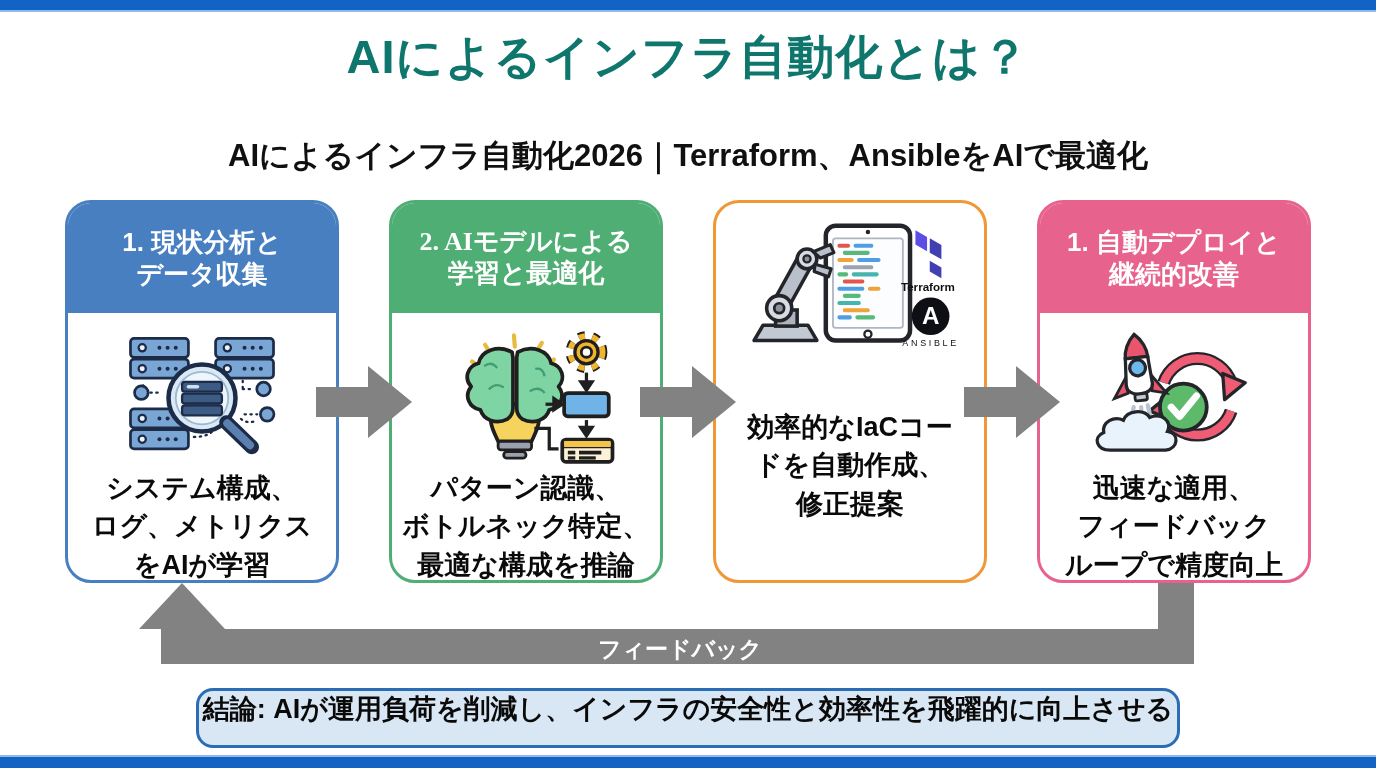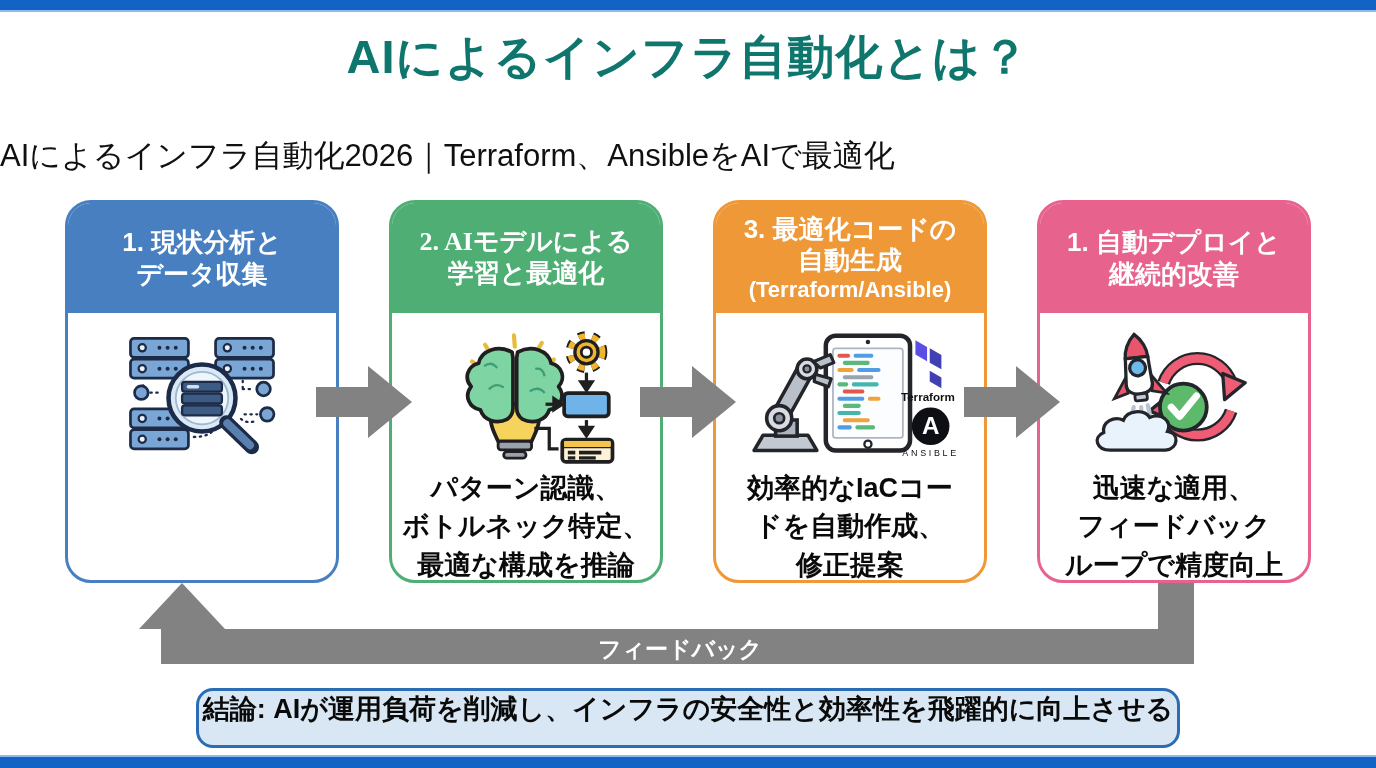--- a/index.html
+++ b/index.html
@@ -8,22 +8,22 @@
     font-family:"Liberation Sans", sans-serif;overflow:hidden;
   }
   .pre{white-space:pre-line}
   .topbar{position:absolute;left:0;top:0;width:100%;height:10px;border-bottom:2px solid #8fbbe9}
   .bottombar{position:absolute;left:0;bottom:0;width:100%;height:11px;border-top:2px solid #8fbbe9}
   .title{
     position:absolute;top:28px;left:0;width:100%;text-align:center;
     font-size:47px;line-height:58px;font-weight:bold;letter-spacing:1px;
   }
   .subtitle{
-    position:absolute;top:137px;left:0;width:100%;text-align:left;
-    font-size:31px;line-height:38px;font-weight:normal;color:#101010;
+    position:absolute;top:137px;left:0;width:100%;text-align:center;
+    font-size:31px;line-height:38px;font-weight:bold;color:#101010;
   }
   .card{
     position:absolute;top:200px;width:274px;height:383px;background:#fff;
     border:3px solid #15803d;border-radius:26px;box-sizing:border-box;overflow:hidden;
     display:flex;flex-direction:column;
   }
   .card1{left:65px}.card2{left:389px}.card3{left:713px}.card4{left:1037px}
   .card-header{
     height:110px;flex:none;display:flex;flex-direction:column;justify-content:center;align-items:center;
     color:#fff;font-weight:bold;font-size:26px;line-height:1.25;text-align:center;
@@ -100,20 +100,23 @@
       <g fill="#3d5c85" stroke="#1c2b47" stroke-width="2.5">
         <rect x="73" y="54" width="44" height="11" rx="3"></rect>
         <rect x="73" y="67" width="44" height="11" rx="3"></rect>
         <rect x="73" y="80" width="44" height="11" rx="3"></rect>
       </g>
       <rect x="78" y="57.5" width="14" height="4" rx="2" fill="#cfe0f0"></rect>
       <line x1="122" y1="99" x2="150" y2="126" stroke="#1c2b47" stroke-width="16" stroke-linecap="round"></line>
       <line x1="123" y1="100" x2="148" y2="124" stroke="#5b7fae" stroke-width="9" stroke-linecap="round"></line>
     </svg>
   </div>
+  <div class="card-body pre">システム構成、
+ログ、メトリクス
+をAIが学習</div>
 </div>
 
 <div class="card card2" style="border-color: rgb(79, 174, 115);">
   <div class="card-header" style="background-color: rgb(79, 174, 115); font-family: Liberation Serif, serif;">
     <span class="pre">2. AIモデルによる
 学習と最適化</span>
   </div>
   <div class="card-icon">
     <svg width="186" height="140" viewBox="0 0 200 150">
       <g stroke="#e9bb3d" stroke-width="4.5" stroke-linecap="round">
@@ -156,25 +159,20 @@
       <rect x="145" y="142" width="8" height="3.5" fill="#1f1f1f"></rect>
         <rect x="157" y="142" width="18" height="3.5" fill="#1f1f1f"></rect>
     </svg>
   </div>
   <div class="card-body pre">パターン認識、
 ボトルネック特定、
 最適な構成を推論</div>
 </div>
 
 <div class="card card3" style="border-color: rgb(239, 152, 56);">
-  <div class="card-header" style="line-height: 1.2; background-color: rgb(239, 152, 56);">
-    <span class="pre">3. 最適化コードの
-自動生成</span>
-    <span class="note">(Terraform/Ansible)</span>
-  </div>
   <div class="card-icon">
     <svg width="224" height="126" viewBox="0 0 250 140">
       <path d="M18,133 L88,133 L78,116 L28,116 Z" fill="#c3c9d2" stroke="#23252a" stroke-width="4" stroke-linejoin="round"></path>
       <rect x="42" y="99" width="24" height="18" fill="#aeb4bf" stroke="#23252a" stroke-width="4"></rect>
       <polygon points="37,94 53,102 84,46 68,38" fill="#b9c0ca" stroke="#23252a" stroke-width="4" stroke-linejoin="round"></polygon>
       <circle cx="46" cy="97" r="14" fill="#d9dde3" stroke="#23252a" stroke-width="4"></circle>
       <circle cx="46" cy="97" r="5.5" fill="#8d939e" stroke="#23252a" stroke-width="3"></circle>
       <rect x="98" y="5" width="94" height="128" rx="11" fill="#ffffff" stroke="#23252a" stroke-width="5"></rect>
       <rect x="106" y="19" width="78" height="100" rx="3" fill="#fbfdff" stroke="#aeb6c2" stroke-width="2"></rect>
       <circle cx="145" cy="12" r="2.5" fill="#23252a"></circle>

